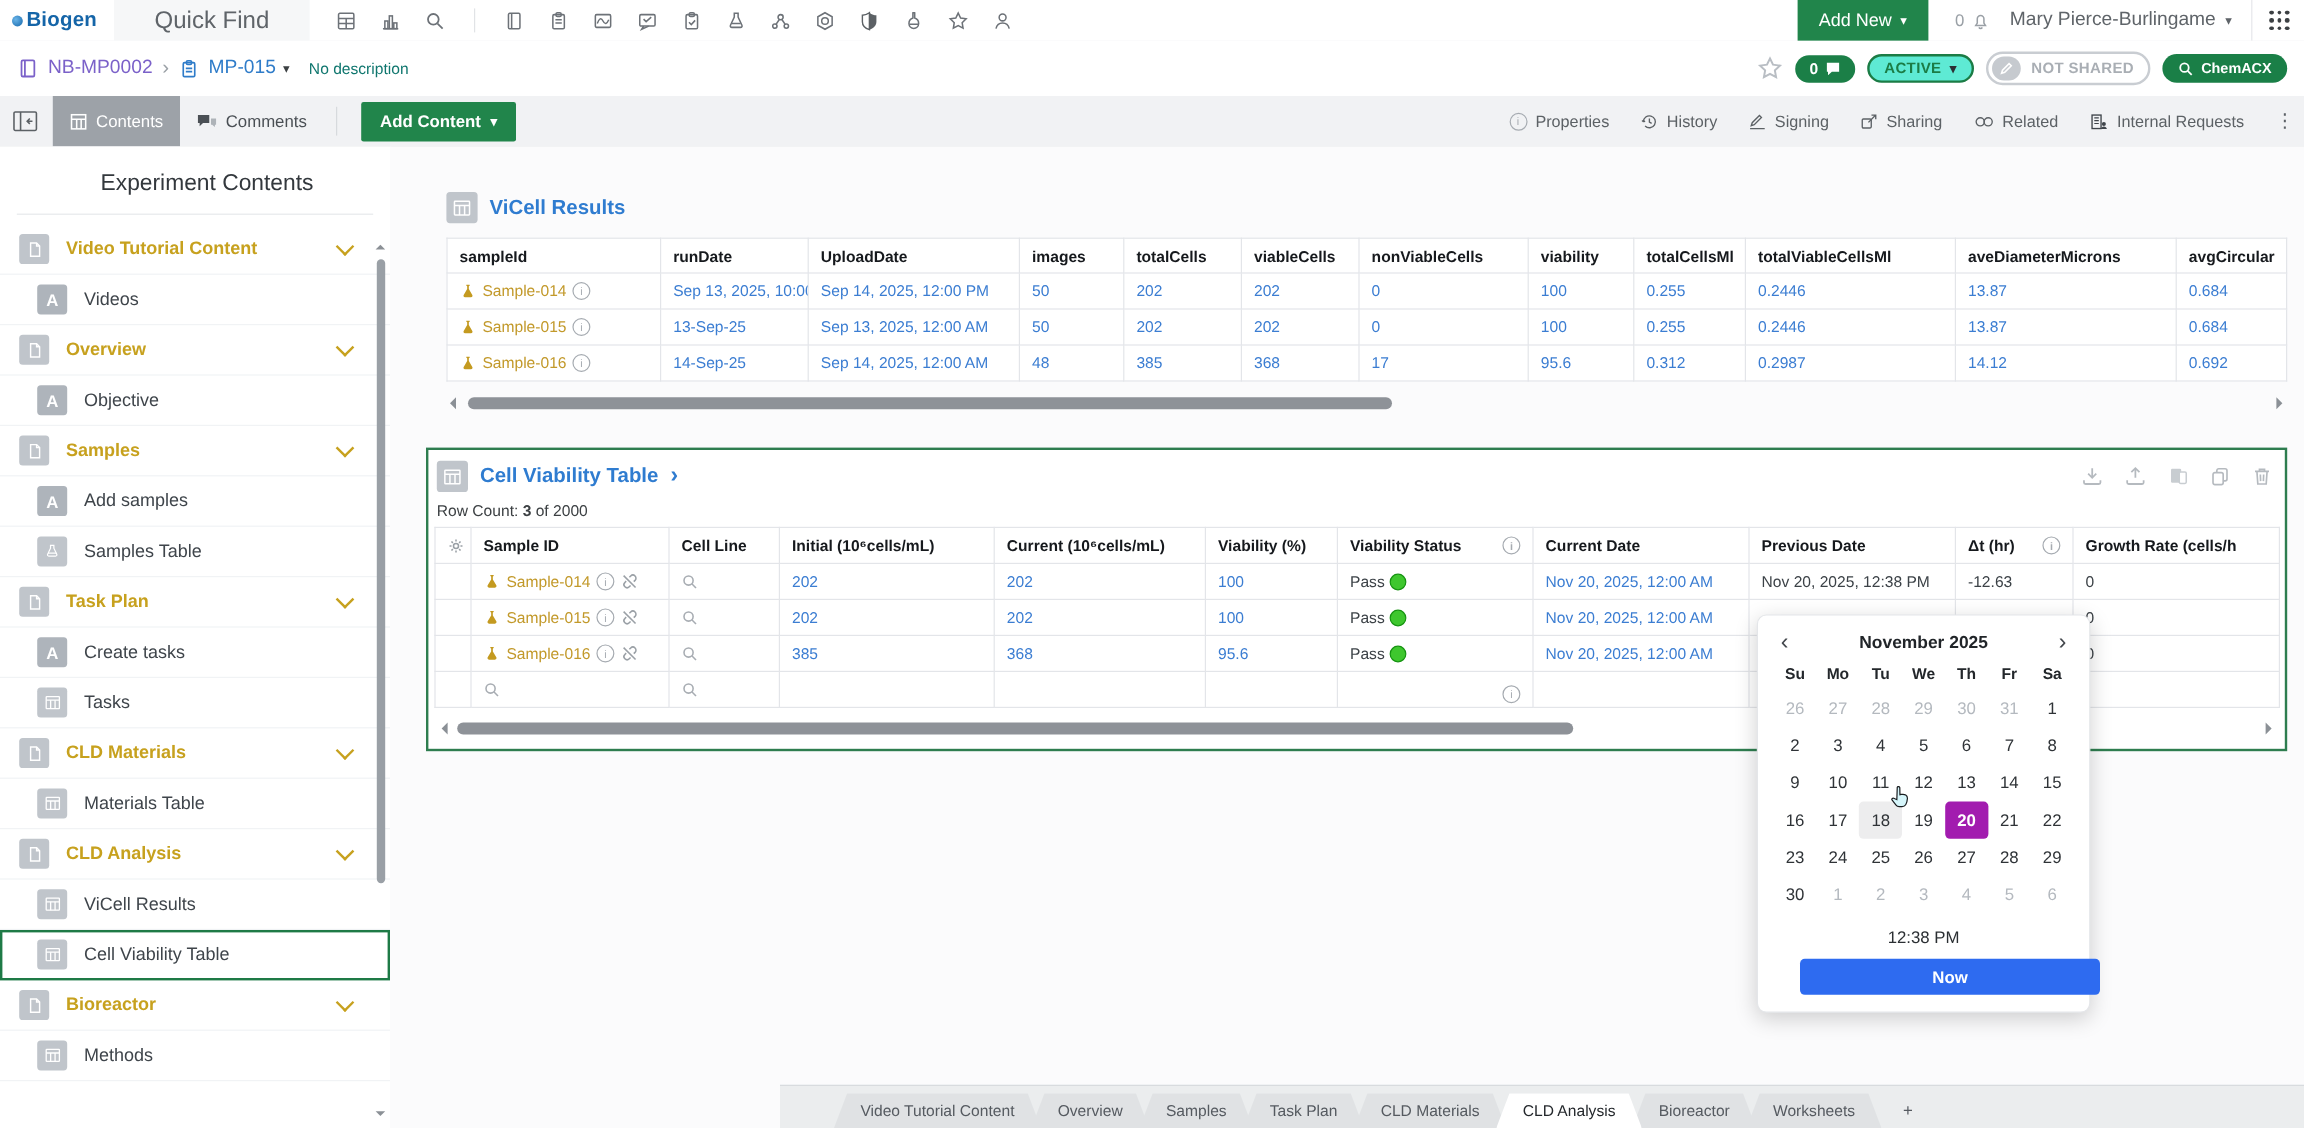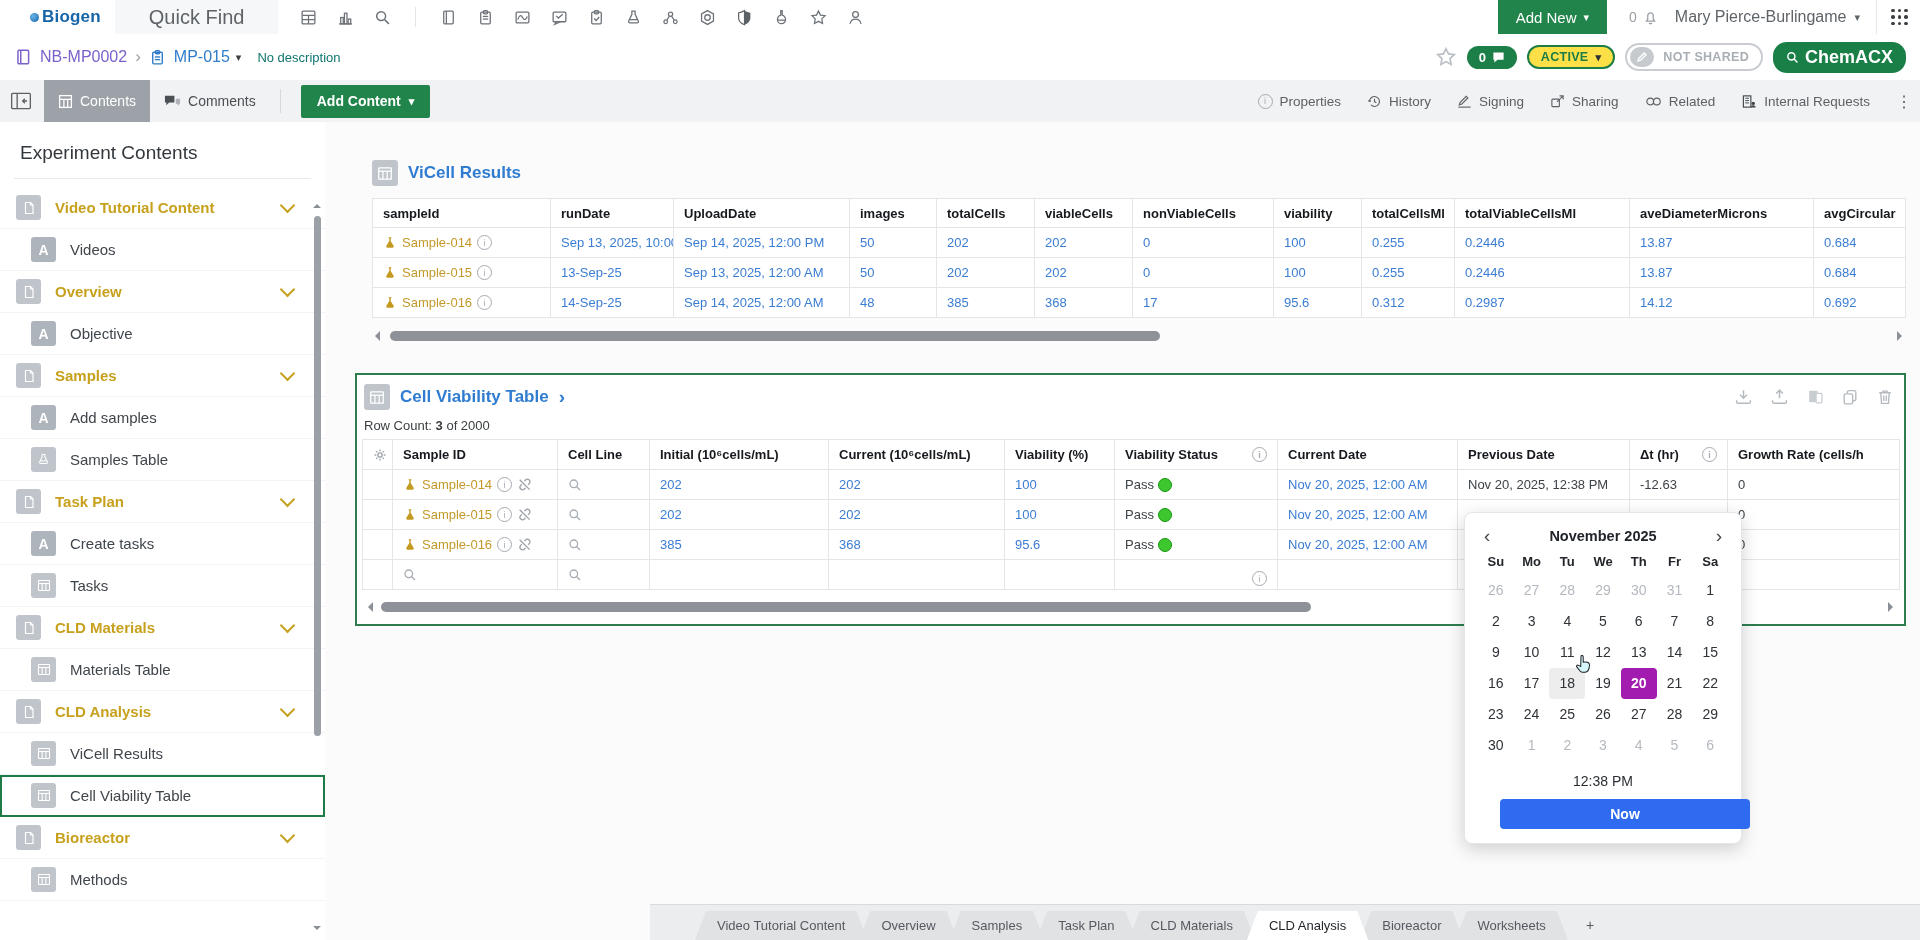--- a/index.html
+++ b/index.html
@@ -1,20 +1,20 @@
 <!DOCTYPE html>
 <html><head>
 <meta charset="utf-8">
 <style>
   html,body{margin:0;padding:0;}
   body{width:1920px;height:940px;overflow:hidden;font-family:"Liberation Sans",sans-serif;background:#fff;position:relative;color:#2b2f33;}
   svg{display:block;}
   
   .topbar{position:absolute;top:0;left:0;right:0;height:34px;background:#fff;border-bottom:1px solid #ececee;display:flex;align-items:center;}
-  .brand{display:flex;align-items:center;gap:3px;padding:0 14px 0 10px;cursor:pointer;margin-left:20px;}
+  .brand{display:flex;align-items:center;gap:3px;padding:0 14px 0 10px;cursor:pointer;}
   .brand-dot{width:9px;height:9px;border-radius:50%;background:radial-gradient(circle at 35% 35%,#6ab4e8,#1467ab);}
   .brand-txt{font-weight:bold;font-size:17px;color:#1565a8;letter-spacing:.2px;}
   .quickfind{font-size:20px;color:#5f6469;background:#f6f7f8;height:34px;display:flex;align-items:center;padding:0 34px;cursor:pointer;}
   .tb-icons{display:flex;align-items:center;gap:20px;margin-left:22px;}
   .tb-ic{cursor:pointer;display:flex;align-items:center;}
   .tb-div{width:1px;height:20px;background:#e1e3e6;margin:0 4px;}
   .tb-right{margin-left:auto;display:flex;align-items:center;height:34px;}
   .btn-addnew{background:#21854b;color:#fff;font-size:15px;height:34px;border:none;padding:0 18px;display:flex;align-items:center;gap:7px;cursor:pointer;font-family:inherit;}
   .notif{display:flex;align-items:center;gap:5px;margin:0 16px 0 22px;color:#9aa0a6;font-size:14px;cursor:pointer;}
   .userbox{display:flex;align-items:center;gap:8px;color:#5f6469;font-size:16px;cursor:pointer;padding-right:16px;}
@@ -26,38 +26,38 @@
   .crumbbar{position:absolute;top:34px;left:0;right:0;height:46px;background:#fff;display:flex;align-items:center;border-bottom:1px solid #f0f1f3;}
   .crumb-l{display:flex;align-items:center;gap:8px;padding-left:14px;}
   .nb-id{color:#7b61c9;font-size:16px;cursor:pointer;}
   .crumb-sep{color:#9aa0a6;font-size:17px;}
   .mp-id{color:#2f7cc9;font-size:16px;cursor:pointer;display:flex;align-items:center;gap:6px;}
   .mp-id .caret{color:#3c4043;}
   .nodesc{color:#0f766e;font-size:13px;margin-left:8px;}
   .crumb-r{margin-left:auto;display:flex;align-items:center;gap:10px;padding-right:14px;}
   .pill{border-radius:14px;display:flex;align-items:center;font-weight:bold;}
   .pill-cmt{background:#1b7f47;color:#fff;gap:6px;padding:4px 12px;font-size:13px;cursor:pointer;}
-  .pill-active{background:#fde047;border:2px solid #1b7c45;color:#1b7c45;font-size:12.5px;padding:3px 12px;gap:7px;cursor:pointer;letter-spacing:.3px;}
+  .pill-active{background:#5eead4;border:2px solid #1b7c45;color:#1b7c45;font-size:12.5px;padding:3px 12px;gap:7px;cursor:pointer;letter-spacing:.3px;}
   .pill-active .caret{color:#2b2f33;}
   .pill-shared{background:#fff;border:2px solid #c9cdd2;color:#a9aeb4;font-size:12.5px;padding:2px 12px 2px 3px;gap:9px;cursor:default;letter-spacing:.3px;}
   .pen-tile{width:24px;height:20px;border-radius:10px;background:#c6cacf;display:flex;align-items:center;justify-content:center;}
-  .btn-chemacx{background:#1a7f47;border-radius:14px;color:#fff;font-size:18px;font-weight:bold;display:flex;align-items:center;gap:6px;padding:5px 13px;cursor:pointer;border:none;font-family:inherit;}
+  .btn-chemacx{background:#1a7f47;border-radius:14px;color:#fff;font-size:12px;font-weight:bold;display:flex;align-items:center;gap:6px;padding:5px 13px;cursor:pointer;border:none;font-family:inherit;}
   
   .toolbar{position:absolute;top:80px;left:0;right:0;height:42px;background:#f1f2f4;border-bottom:1px solid #dcdfe2;display:flex;align-items:center;}
   .collapse-ic{margin:0 12px 0 10px;cursor:pointer;}
   .seg{display:flex;align-items:center;gap:7px;height:42px;padding:0 14px;font-size:14px;color:#4a4f54;cursor:pointer;}
   .seg.active{background:#9da2a8;color:#fff;}
   .tbar-div{width:1px;height:24px;background:#d7dadd;margin:0 10px;}
   .btn-addcontent{background:#21854b;color:#fff;font-size:14px;font-weight:bold;height:33px;border:none;border-radius:2px;padding:0 16px;display:flex;align-items:center;gap:8px;cursor:pointer;margin-left:10px;font-family:inherit;}
   .tbar-r{margin-left:auto;display:flex;align-items:center;gap:26px;padding-right:18px;}
   .tbar-item{display:flex;align-items:center;gap:7px;font-size:13.5px;color:#5c6165;cursor:pointer;}
   .vdots{color:#5c6165;font-size:16px;letter-spacing:0;cursor:pointer;line-height:5px;width:6px;text-align:center;}
   
   .sidebar{position:absolute;top:122px;left:0;width:325px;bottom:0;background:#fff;border-right:1px solid #e4e6e9;overflow:hidden;}
-  .sb-title{font-size:19px;color:#33383d;padding:20px 0 14px 20px;}
+  .sb-title{font-size:19px;color:#33383d;padding:20px 0 14px 20px;text-align:center;}
   .sb-hr{height:1px;background:#e7e9ec;margin:0 14px;}
   .sb-list{margin-top:8px;}
   .sb-item{display:flex;align-items:center;height:41px;padding-left:16px;position:relative;border-bottom:1px solid #f1f3f5;cursor:pointer;}
   .sb-item.child{padding-left:31px;}
   .tile{width:25px;height:25px;border-radius:3px;background:#c0c5cb;display:flex;align-items:center;justify-content:center;flex:0 0 auto;}
   .tile.letter{background:#aeb4bb;color:#fff;font-weight:bold;font-size:14px;}
   .sb-label{margin-left:14px;font-size:15px;color:#3f454b;white-space:nowrap;}
   .sb-item.section .sb-label{color:#c7a11e;font-weight:bold;}
   .chev{position:absolute;right:32px;width:9px;height:9px;border-right:2px solid #c7a11e;border-bottom:2px solid #c7a11e;transform:rotate(45deg);top:13px;}
   .sb-item.selected{outline:2px solid #1e7a46;outline-offset:-2px;}

